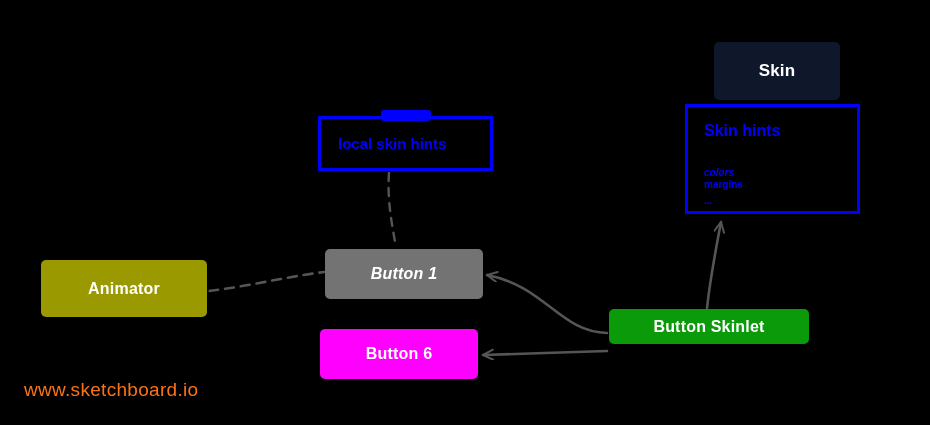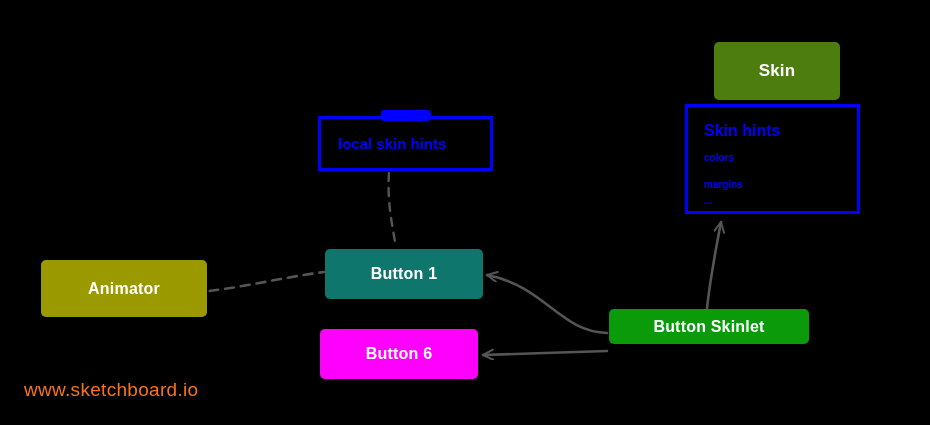--- a/index.html
+++ b/index.html
@@ -46,40 +46,41 @@
     color: #ffffff;
     font-size: 16px;
   }
 
   
   #node-skin {
     left: 714px;
     top: 42px;
     width: 126px;
     height: 58px;
-    background: #4d7c0f;
+    background: #0f172a;
   }
   #node-skin .node-label { font-size: 17px; }
 
   
   #node-animator {
     left: 41px;
     top: 260px;
     width: 166px;
     height: 57px;
     background: #9a9a00;
   }
 
   
   #node-button1 {
     left: 325px;
     top: 249px;
     width: 158px;
     height: 50px;
-    background: #0f766e;
+    background: #737373;
+    font-style: italic;
   }
 
   
   #node-button2 {
     left: 320px;
     top: 329px;
     width: 158px;
     height: 50px;
     background: #ff00ff;
   }
@@ -142,21 +143,21 @@
     font-size: 16px;
     position: absolute;
     left: 16px;
     top: 15px;
   }
   #node-skin-hints .note-line {
     font-size: 10px;
     position: absolute;
     left: 16px;
   }
-  #skin-hints-line-0 { top: 45px; }
+  #skin-hints-line-0 { top: 60px; font-style: italic; }
   #skin-hints-line-1 { top: 72px; }
   #skin-hints-line-2 { top: 88px; }
 
   #watermark {
     position: absolute;
     left: 24px;
     top: 379px;
     color: #f97316;
     font-size: 19px;
     letter-spacing: 0.3px;

